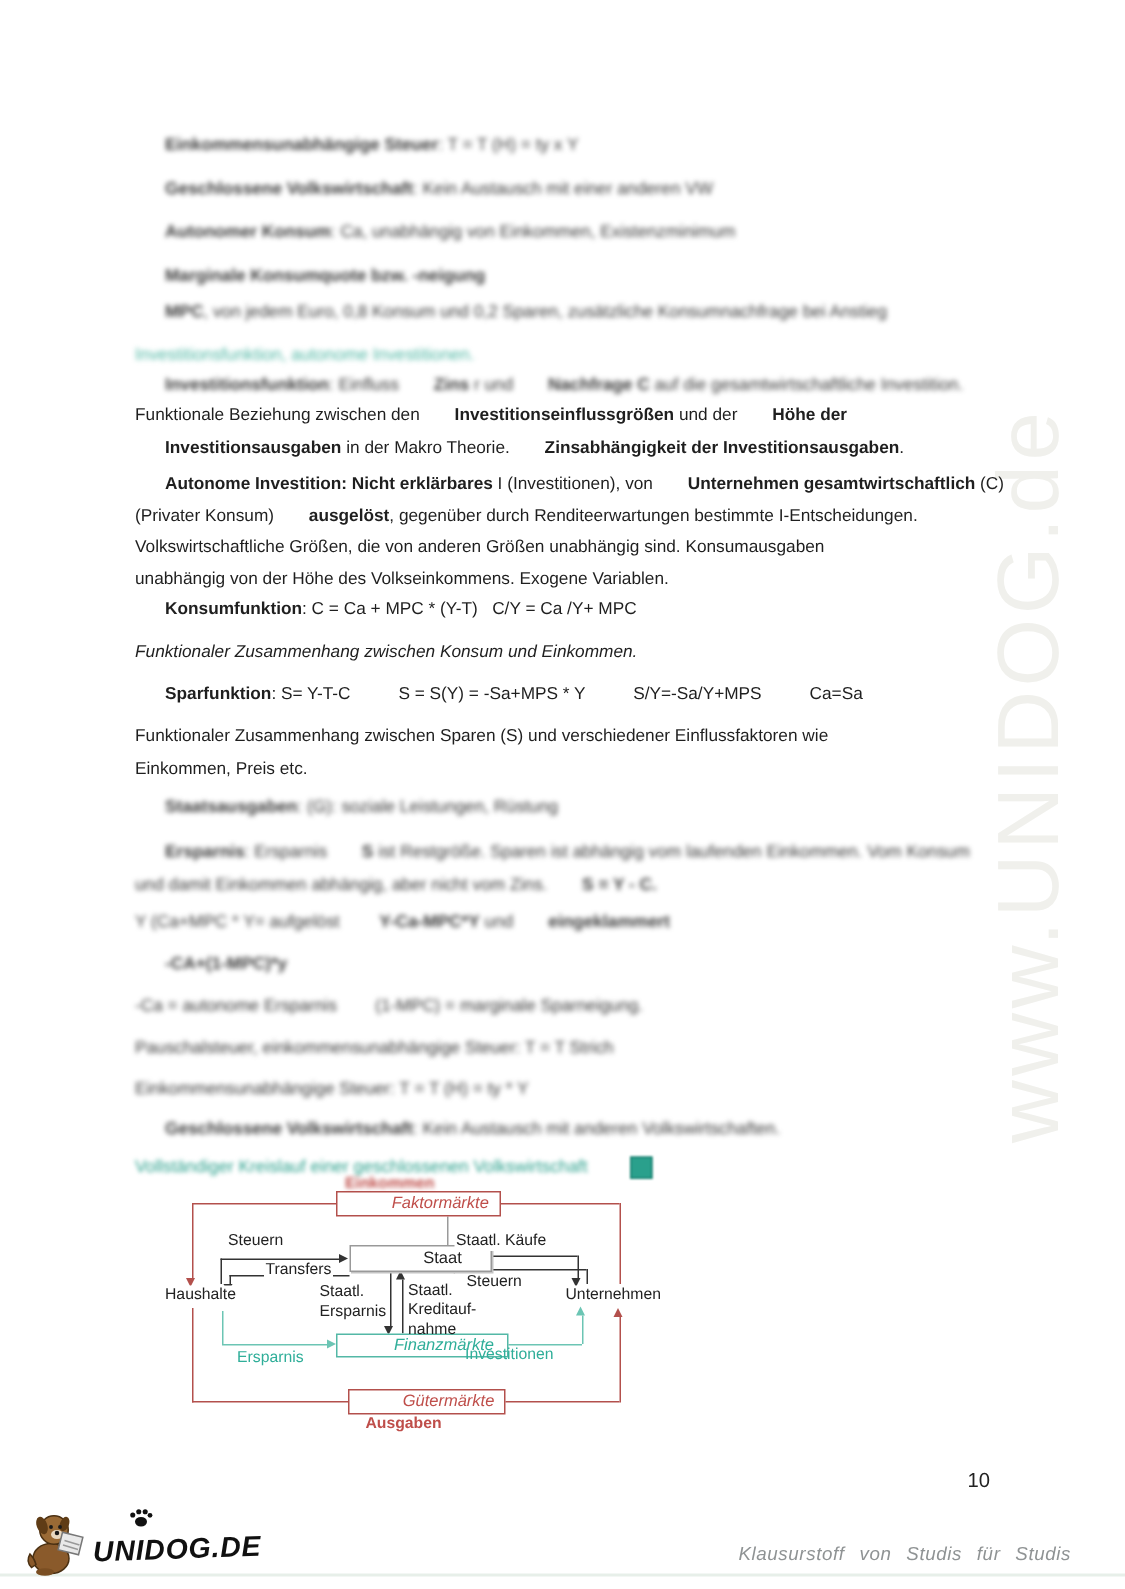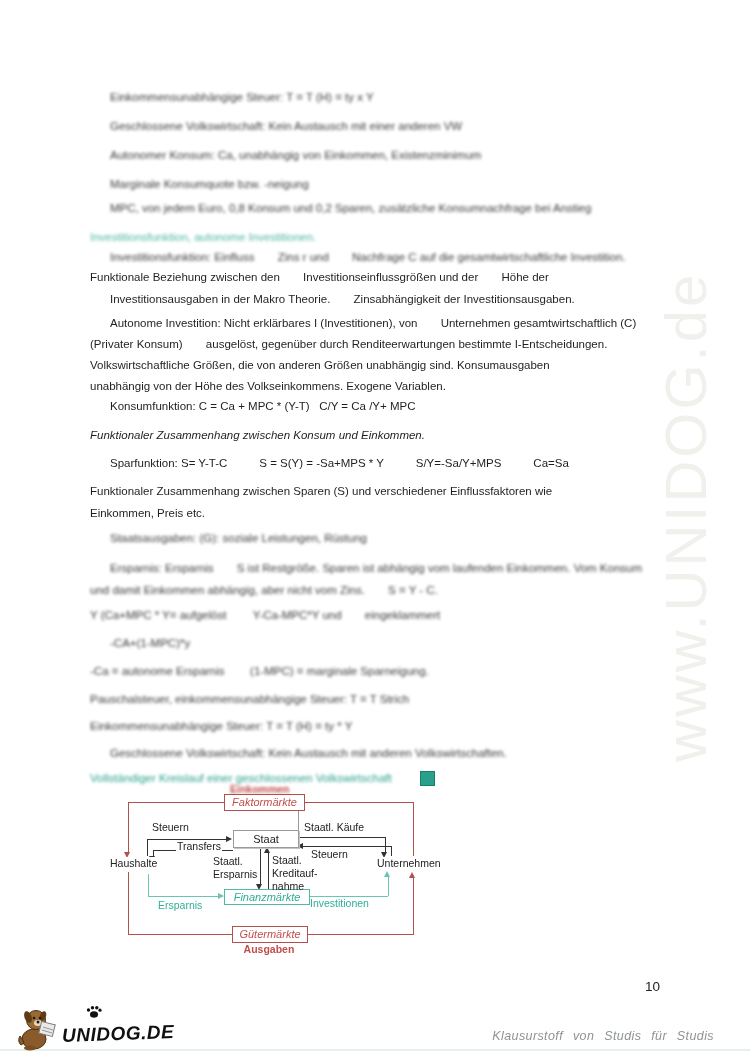--- a/index.html
+++ b/index.html
@@ -8,21 +8,21 @@
   .page{position:absolute;inset:0;background:#fff;}
 
   
   .watermark{position:absolute;left:652px;top:762px;width:510px;height:78px;
     transform:rotate(-90deg);transform-origin:0 0;font-size:58px;letter-spacing:3px;
     color:#f0f0ec;white-space:nowrap;z-index:0;}
 
   
   .tl{position:absolute;left:90px;font-size:11.5px;line-height:15px;color:#1f1f1f;
       white-space:pre;z-index:2;}
-  .tl b{font-weight:normal;padding-left:20px;}
+  .tl b{font-weight:bold;padding-left:20px;}
   .blur{filter:blur(1.7px);color:#3a3a3a;}
   .c-teal1{color:#4fb7a4;}
   .c-teal2{color:#2aa08c;filter:blur(1.5px);}
 
   .bullet{position:absolute;left:420px;top:771px;width:13px;height:13px;background:#2aa08c;
     border:1px solid #177f6e;filter:blur(0.6px);z-index:2;}
 
   
   .dg{position:absolute;inset:0;z-index:3;}
   .hl,.vl{position:absolute;}
@@ -33,21 +33,21 @@
   .teall{background:#6cc5b4;}
   .grayl{background:#9a9a9a;}
   .arr{position:absolute;width:0;height:0;}
   .ar-r{border-top:3.5px solid transparent;border-bottom:3.5px solid transparent;border-left:6px solid #333;}
   .ar-l{border-top:3.5px solid transparent;border-bottom:3.5px solid transparent;border-right:6px solid #333;}
   .ar-d{border-left:3.5px solid transparent;border-right:3.5px solid transparent;border-top:6px solid #333;}
   .ar-u{border-left:3.5px solid transparent;border-right:3.5px solid transparent;border-bottom:6px solid #333;}
   .ar-red.ar-d{border-top-color:#b3504c;}  .ar-red.ar-u{border-bottom-color:#b3504c;}
   .ar-teal.ar-r{border-left-color:#6cc5b4;} .ar-teal.ar-u{border-bottom-color:#6cc5b4;}
   .box{position:absolute;background:#fff;border:1px solid #999;text-align:center;
-       font-size:11px;color:#222;}
+       font-size:11px;color:#222;padding-left:29px;}
   .box.redb{border-color:#b3504c;color:#bf4e4a;font-style:italic;}
   .box.tealb{border-color:#53b8a6;color:#2fae99;font-style:italic;}
   .dlab{position:absolute;font-size:10.5px;color:#222;line-height:13px;white-space:pre-line;}
   .dlab.redt{color:#bf4e4a;font-weight:bold;}
   .dlab.tealt{color:#2fae99;}
   .wbg{background:#fff;padding:0 1px;}
   .blurred-red{filter:blur(1.5px);font-weight:bold;}
 
   
   .pagenum{position:absolute;left:645px;top:979px;font-size:13.5px;color:#222;z-index:2;}

